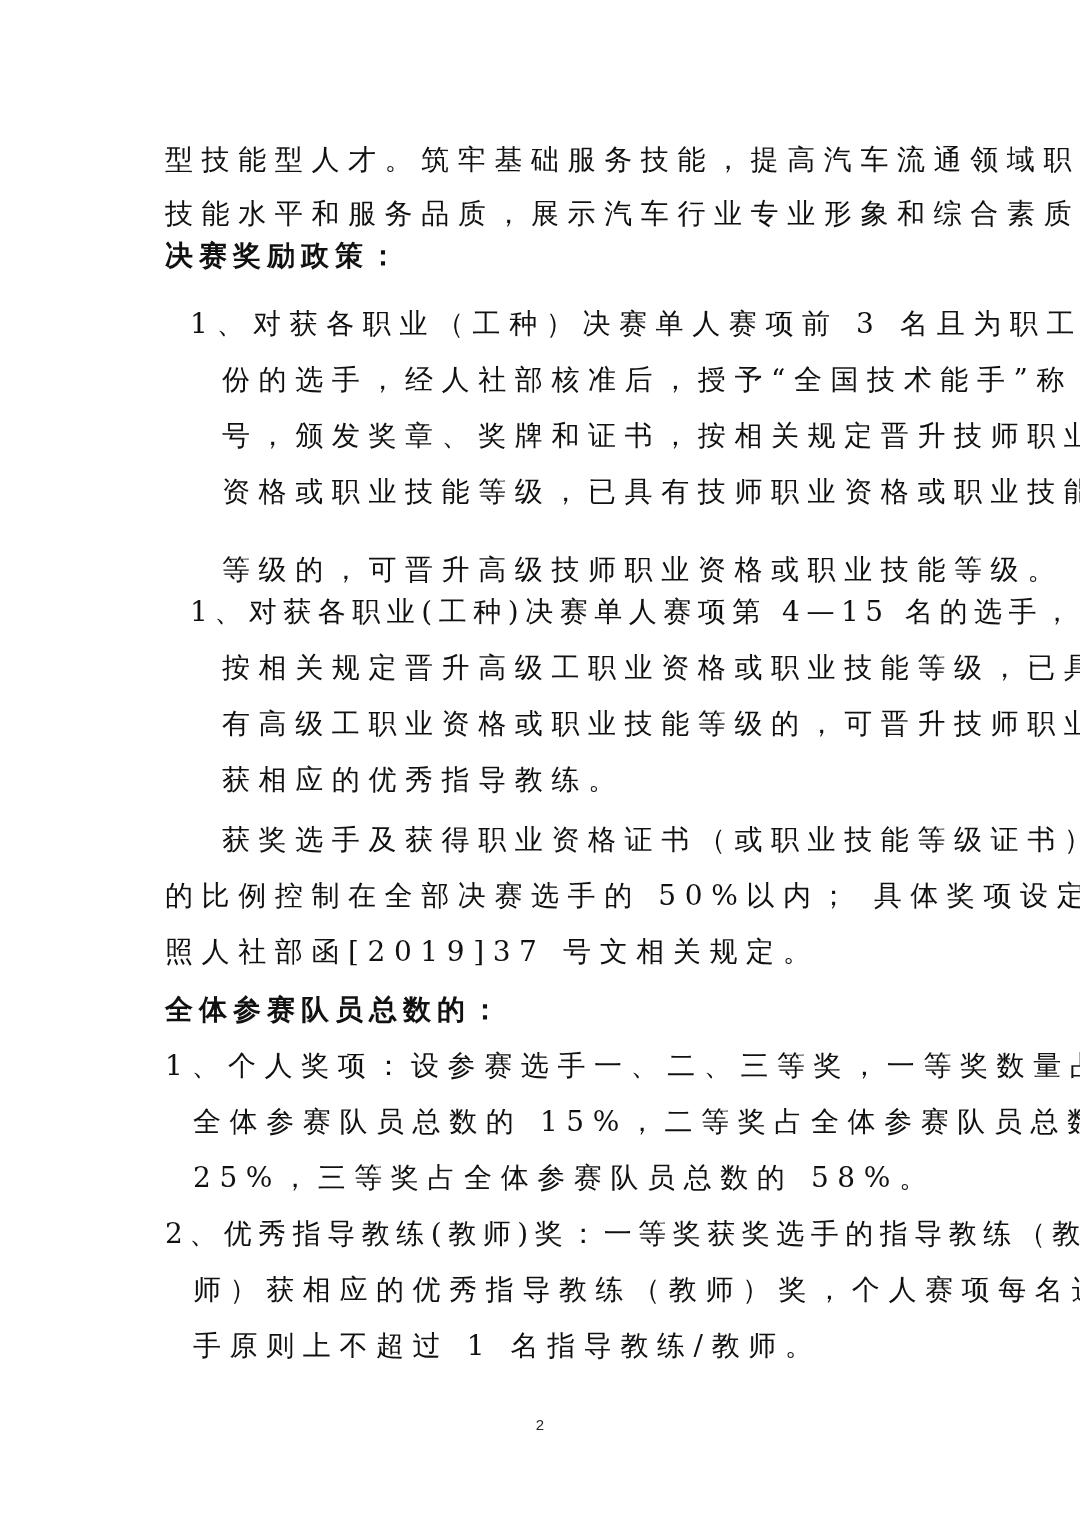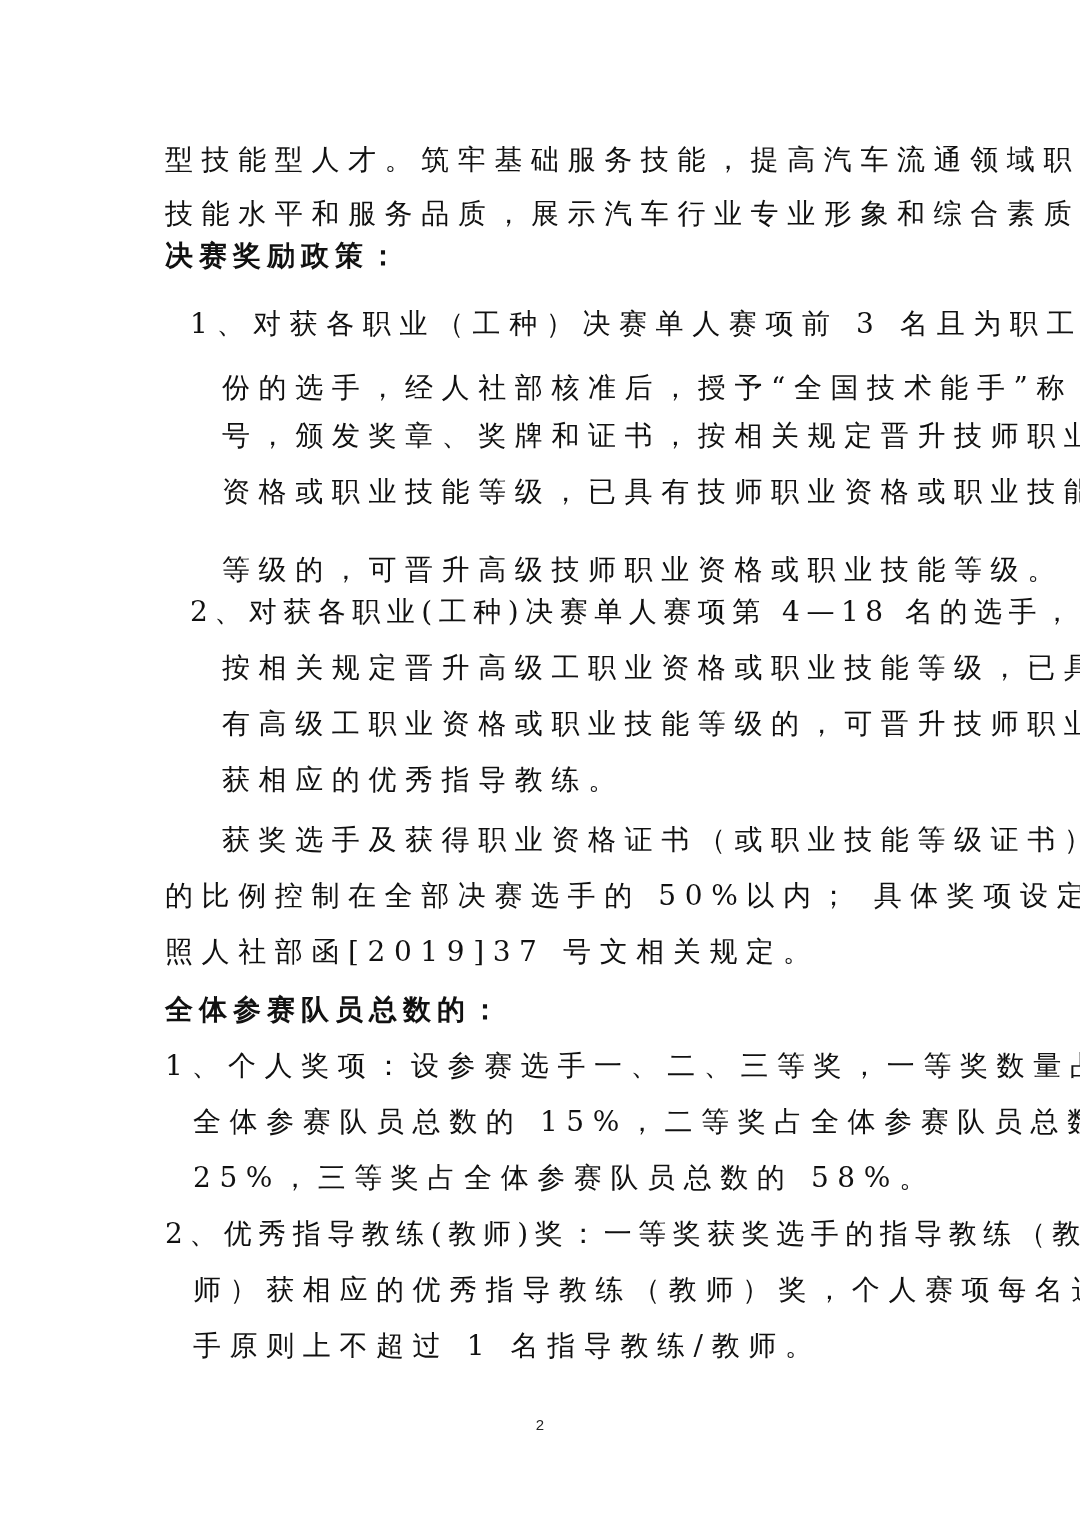--- a/index.html
+++ b/index.html
@@ -16,26 +16,26 @@
 <body>
 
 <div class="page">
 
   <div class="line" style="left:165px;top:140px;">型技能型人才。筑牢基础服务技能，提高汽车流通领域职业</div>
   <div class="line" style="left:165px;top:194px;">技能水平和服务品质，展示汽车行业专业形象和综合素质。</div>
 
   <div class="line heading" style="left:165px;top:236px;">决赛奖励政策：</div>
 
   <div class="line" style="left:190px;top:304px;">1、对获各职业（工种）决赛单人赛项前 3 名且为职工身</div>
-  <div class="line" style="left:222px;top:368px;">份的选手，经人社部核准后，授予“全国技术能手”称</div>
+  <div class="line" style="left:222px;top:360px;">份的选手，经人社部核准后，授予“全国技术能手”称</div>
   <div class="line" style="left:222px;top:416px;">号，颁发奖章、奖牌和证书，按相关规定晋升技师职业</div>
   <div class="line" style="left:222px;top:472px;">资格或职业技能等级，已具有技师职业资格或职业技能</div>
   <div class="line" style="left:222px;top:550px;">等级的，可晋升高级技师职业资格或职业技能等级。</div>
 
-  <div class="line" style="left:190px;top:592px;letter-spacing:6.5px;">2、对获各职业(工种)决赛单人赛项第 4—18 名的选手，</div>
+  <div class="line" style="left:190px;top:592px;letter-spacing:6.5px;">1、对获各职业(工种)决赛单人赛项第 4—15 名的选手，</div>
   <div class="line" style="left:222px;top:648px;">按相关规定晋升高级工职业资格或职业技能等级，已具</div>
   <div class="line" style="left:222px;top:704px;">有高级工职业资格或职业技能等级的，可晋升技师职业</div>
   <div class="line" style="left:222px;top:760px;">获相应的优秀指导教练。</div>
 
   <div class="line" style="left:222px;top:820px;">获奖选手及获得职业资格证书（或职业技能等级证书）</div>
   <div class="line" style="left:165px;top:876px;">的比例控制在全部决赛选手的 50%以内； 具体奖项设定遵</div>
   <div class="line" style="left:165px;top:932px;">照人社部函[2019]37 号文相关规定。</div>
 
   <div class="line heading" style="left:165px;top:990px;">全体参赛队员总数的：</div>
 

